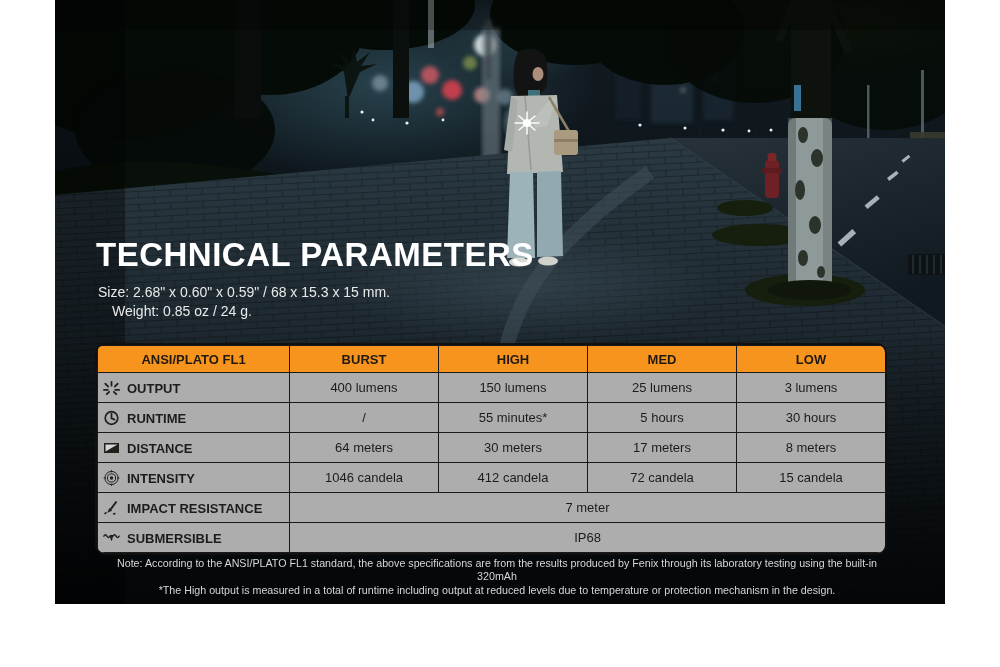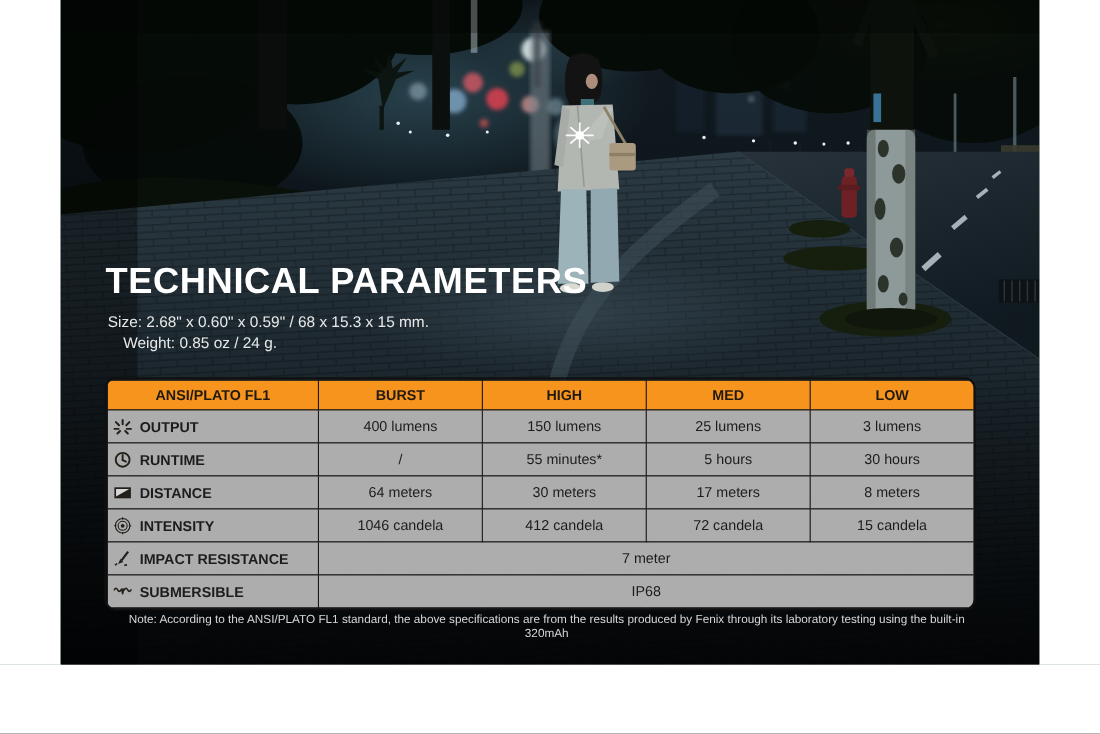--- a/index.html
+++ b/index.html
@@ -425,15 +425,16 @@
                 </span>
               </td>
               <td colspan="4">IP68</td>
             </tr>
           </tbody>
       </table>
     </div>
 
     <div class="note">
       <div>Note: According to the ANSI/PLATO FL1 standard, the above specifications are from the results produced by Fenix through its laboratory testing using the built-in 320mAh</div>
+      <div>*The High output is measured in a total of runtime including output at reduced levels due to temperature or protection mechanism in the design.</div>
     </div>
   </div>
 </div>
 
 </body></html>

